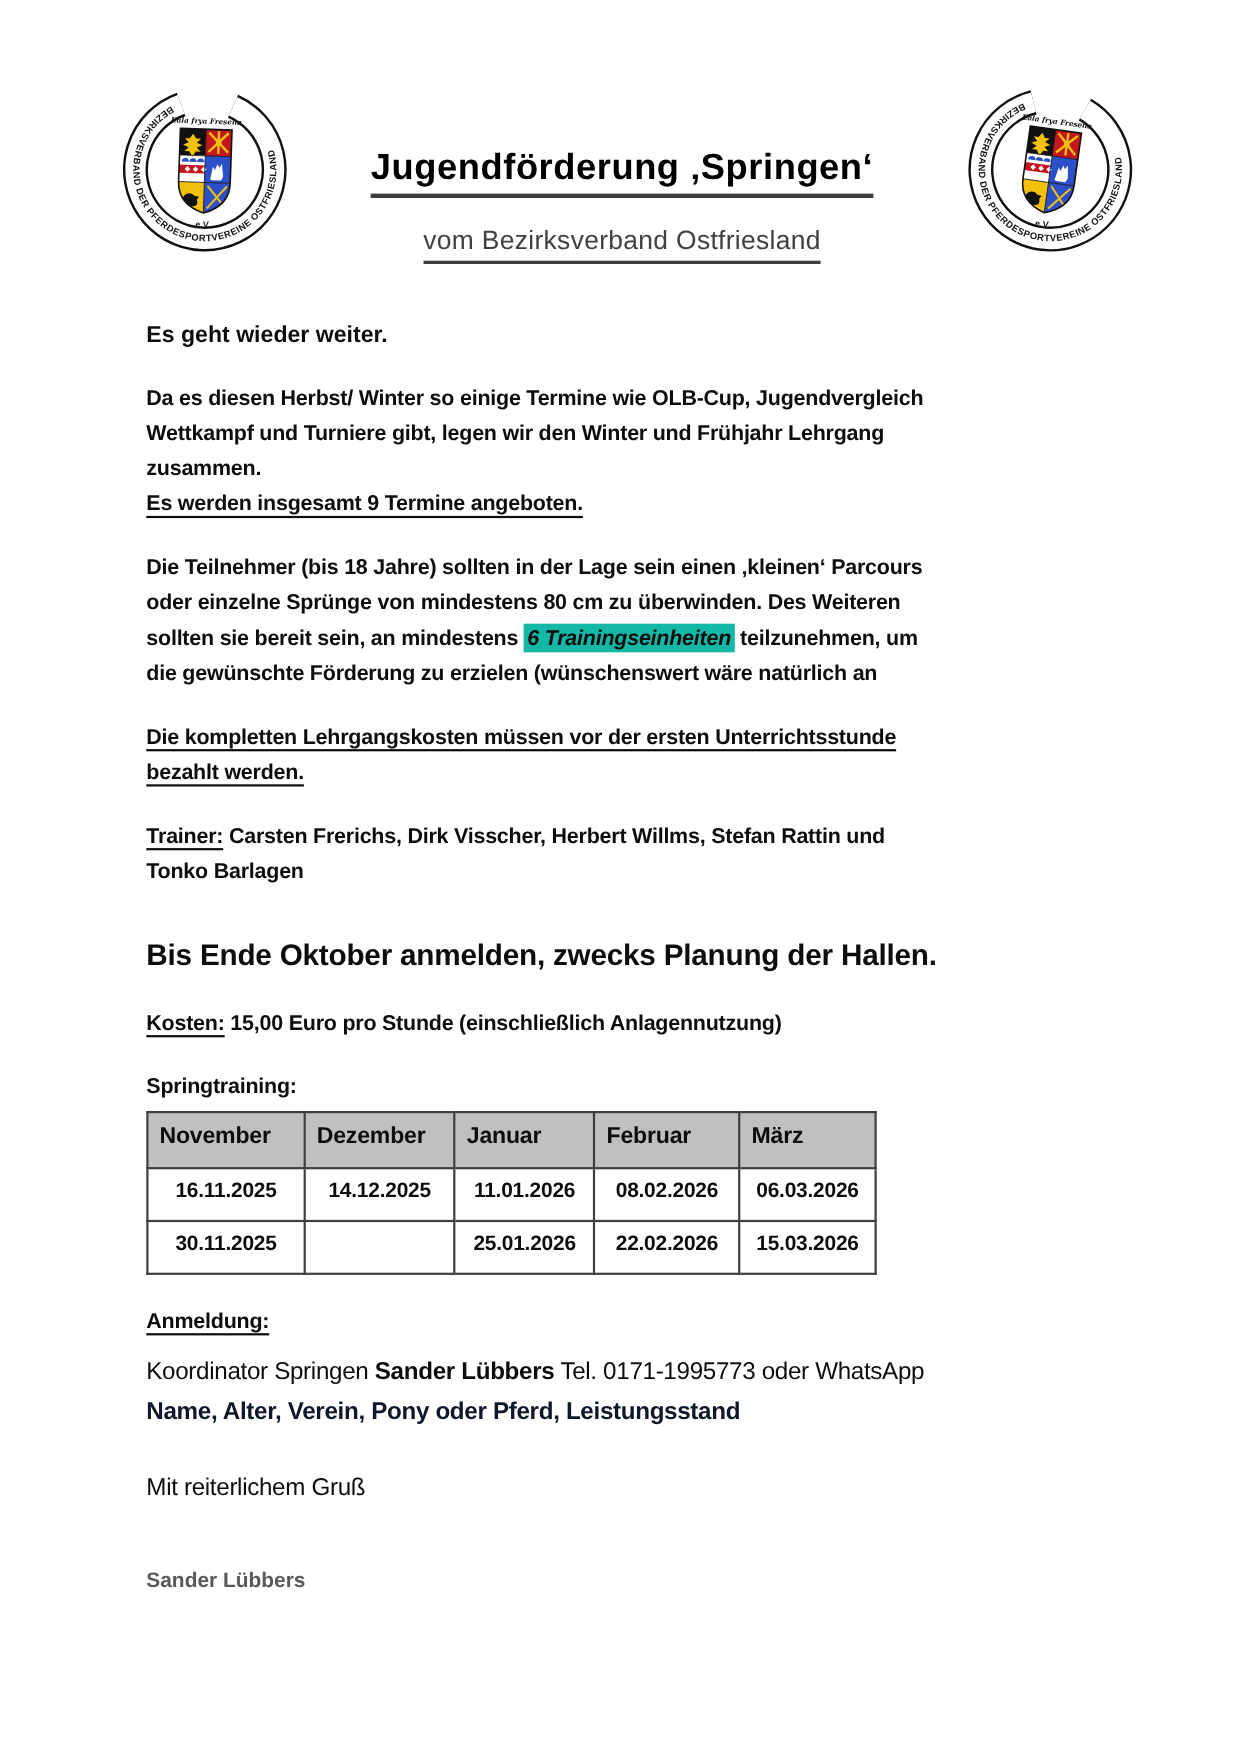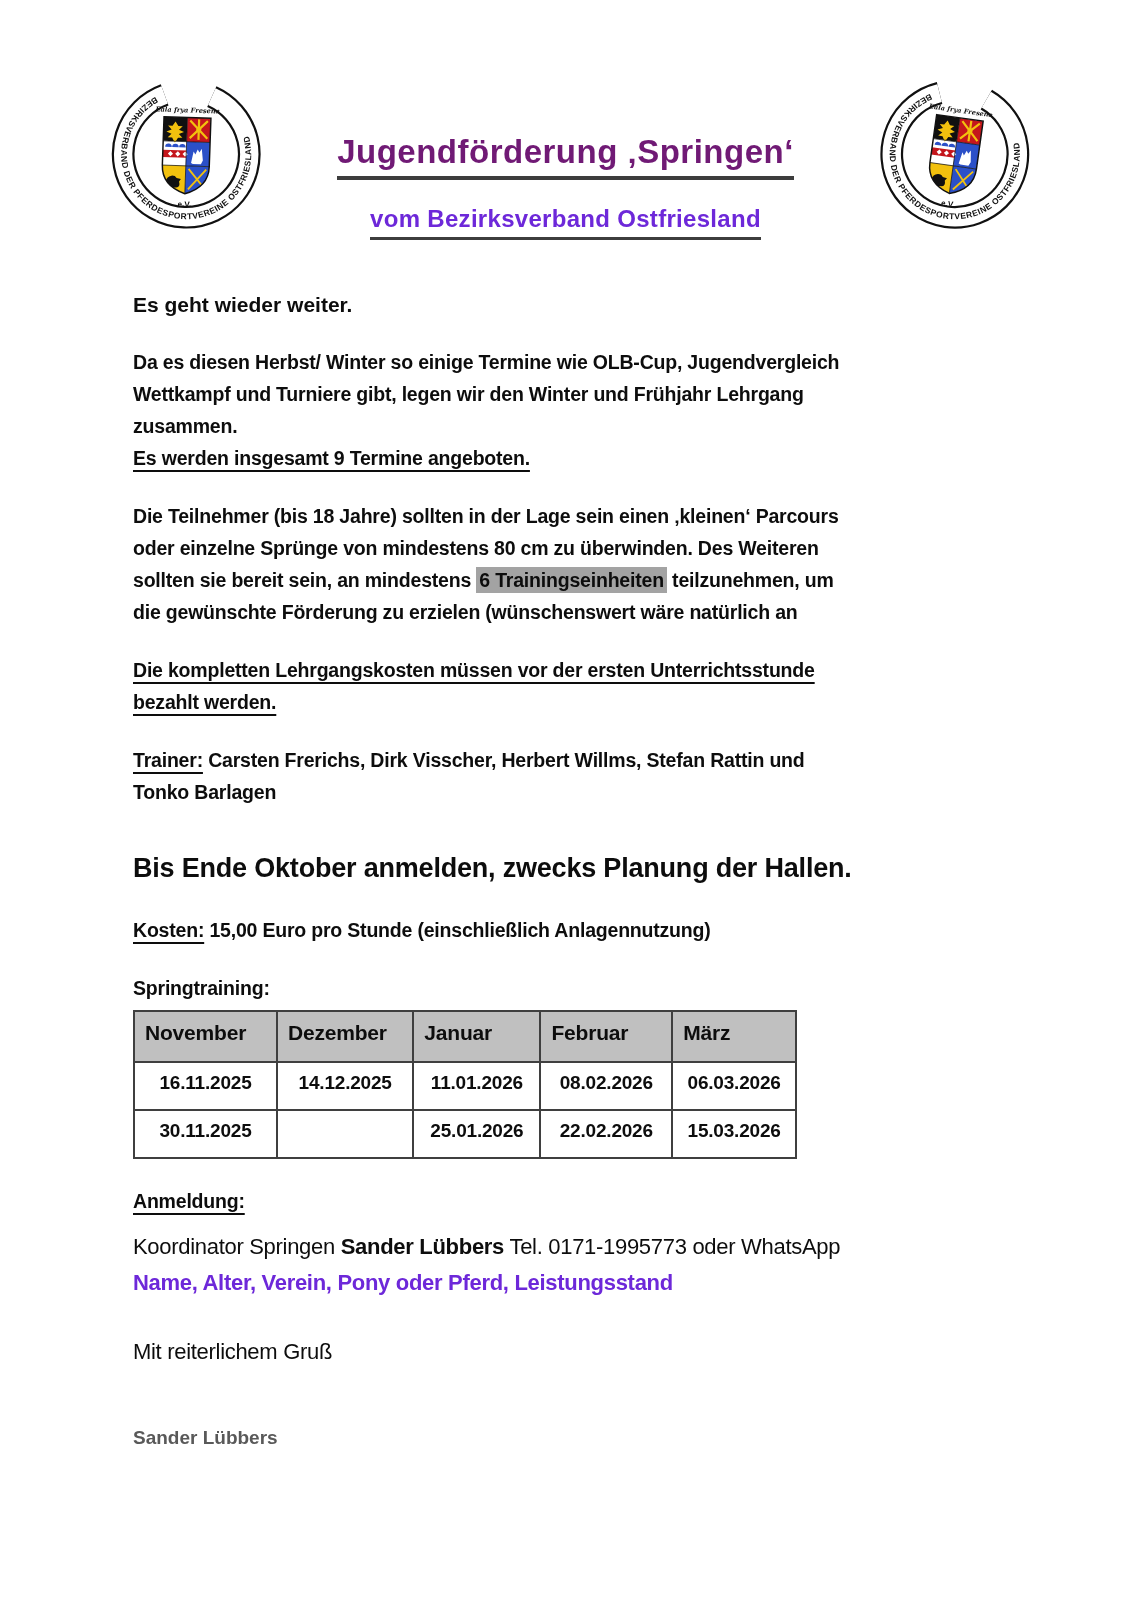--- a/index.html
+++ b/index.html
@@ -10,43 +10,43 @@
   }
 
   
   header { position:relative; height:260px; }
   .logo { position:absolute; top:72px; width:164px; height:176px; }
   .logo svg { width:100%; height:100%; }
   .logo-left  { left:104px; transform:rotate(2deg); }
   .logo-right { left:872px; transform:rotate(8deg); }
   .titles { text-align:center; padding-top:133px; }
   .titles h1 {
-    margin:0; font-size:33px; font-weight:bold; color:#701a75; letter-spacing:.5px;
+    margin:0; font-size:33px; font-weight:bold; color:#000000; letter-spacing:.5px;
   }
   .titles h1 .tline { display:inline-block; border-bottom:4px solid #3d3d3d; padding-bottom:5px; }
   .titles h2 {
-    margin:25px 0 0; font-size:24px; font-weight:bold; color:#6d28d9; letter-spacing:.3px;
+    margin:25px 0 0; font-size:24px; font-weight:normal; color:#404040; letter-spacing:.3px;
   }
   .titles h2 .tline { display:inline-block; border-bottom:3px solid #3d3d3d; padding-bottom:4px; }
 
   
   main { padding:0 140px 0 133px; }
   .blk { margin:26px 0 0; }
   .blk .line { white-space:nowrap; }
   .body      { font-weight:bold; font-size:19.5px; line-height:32px; letter-spacing:-0.2px; }
   .intro     { font-weight:bold; font-size:21px;   line-height:30px; margin-top:30px; }
   .big       { font-weight:bold; font-size:27px;   line-height:40px; margin-top:40px; letter-spacing:-0.2px; }
   .contact   { font-weight:normal; font-size:22px; line-height:36px; margin-top:12px; letter-spacing:-0.3px; }
   .gruss     { font-weight:normal; font-size:22px; line-height:34px; margin-top:34px; letter-spacing:-0.3px; }
   .signature { font-weight:bold; font-size:19px; color:#595959; margin-top:58px; }
 
   .u   { text-decoration:underline; text-decoration-thickness:2px; text-underline-offset:5px; }
-  .hl  { background:#a3a3a3; padding:2px 3px; }
+  .hl  { background:#14b8a6; padding:2px 3px;font-style:italic; }
   .b   { font-weight:bold; }
-  .red { color:#6d28d9; font-weight:bold; }
+  .red { color:#0f172a; font-weight:bold; }
 
   
   table.schedule {
     border-collapse:collapse; width:664px; margin-top:6px; table-layout:fixed;
   }
   table.schedule th, table.schedule td { border:2px solid #3f3f3f; }
   table.schedule th {
     background:#c0c0c0; text-align:left; vertical-align:top;
     font-size:21px; font-weight:bold; padding:9px 4px 16px 10px; letter-spacing:-0.2px;
   }

